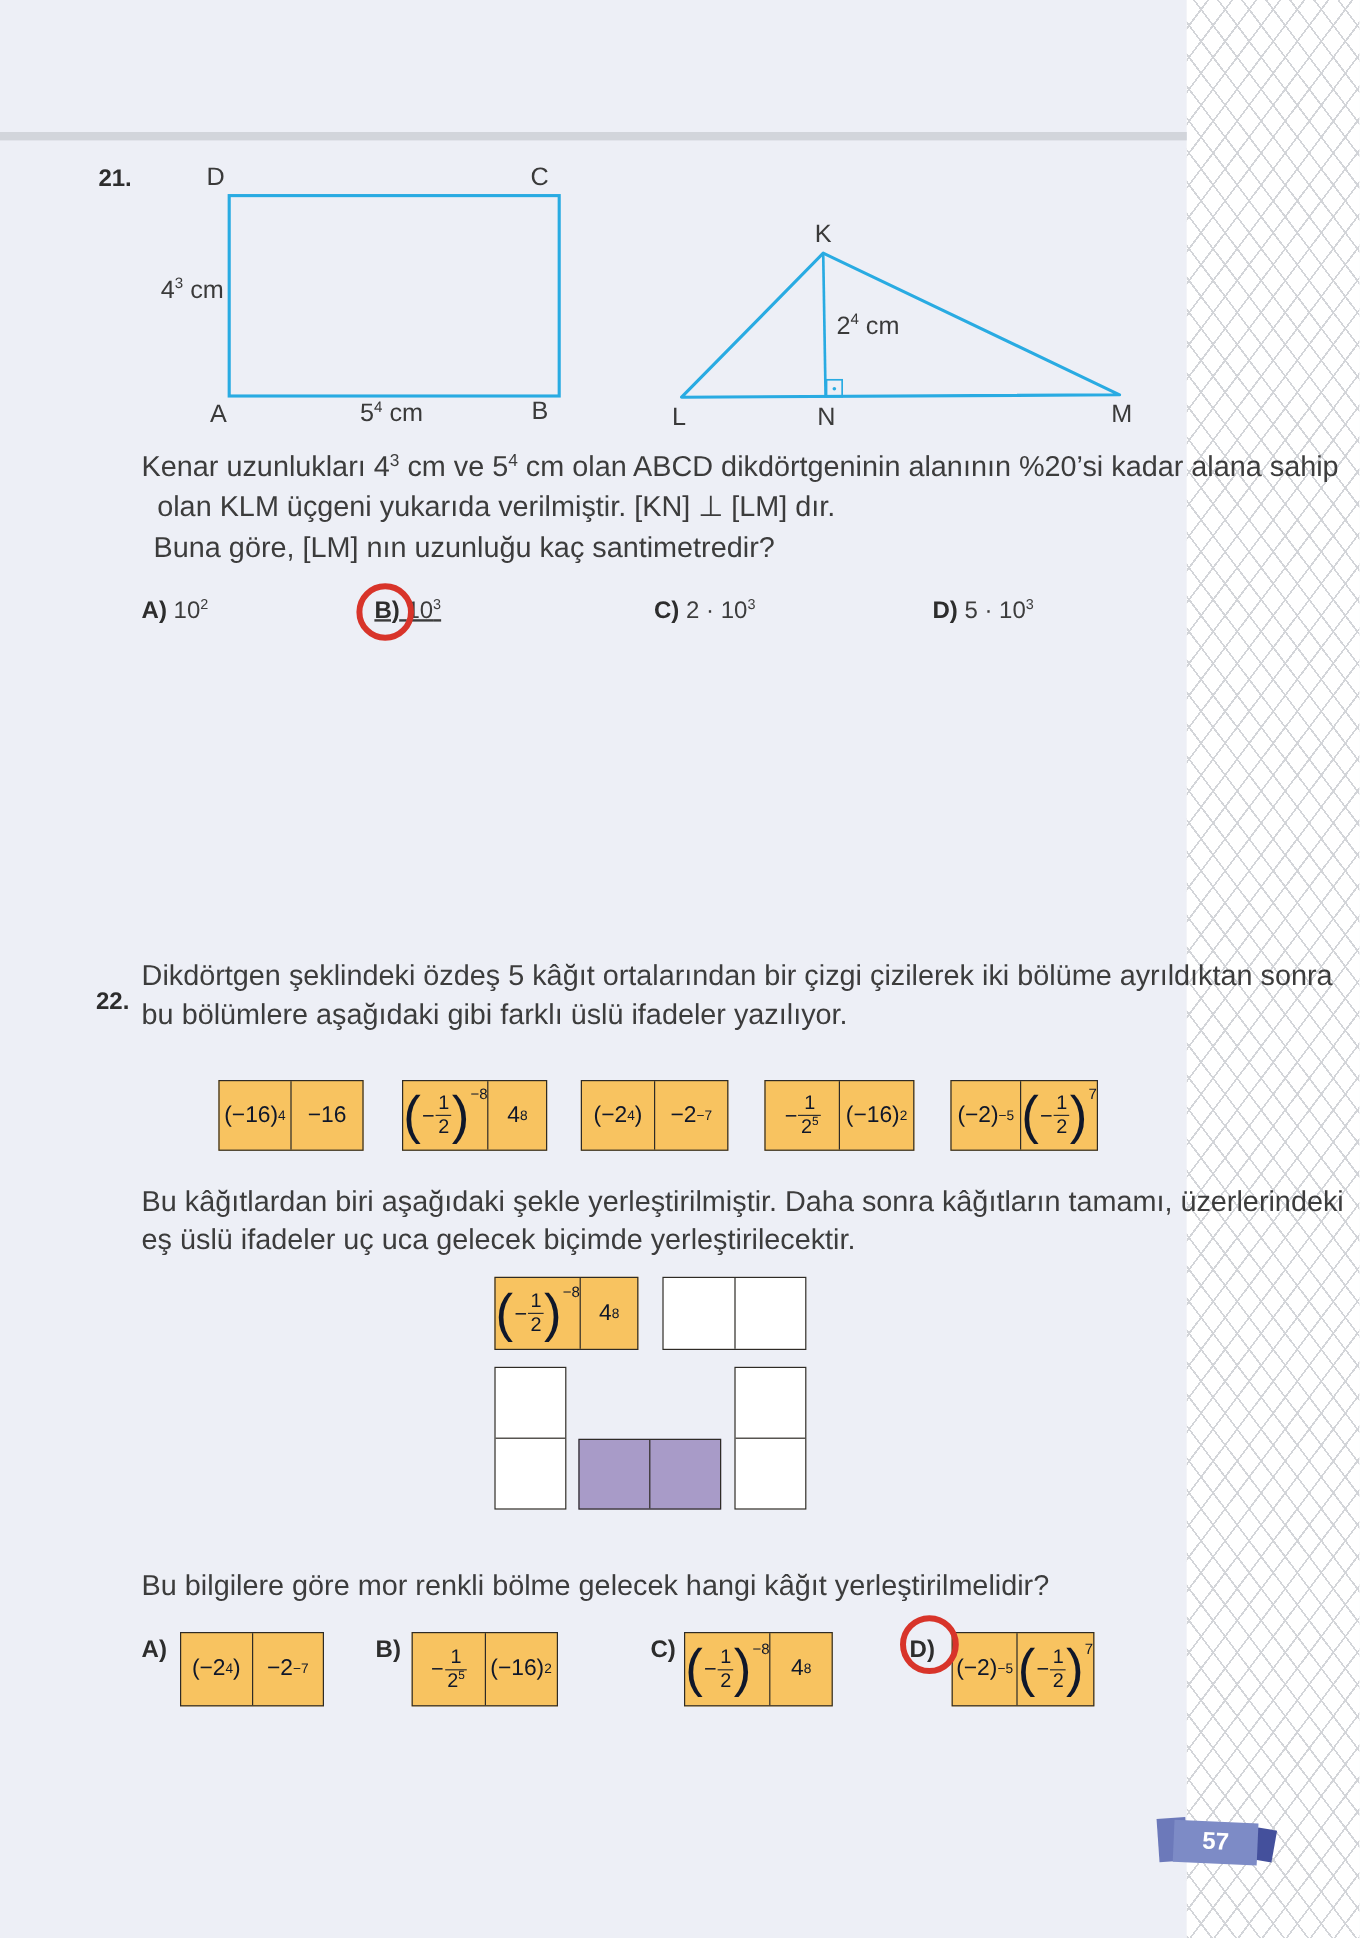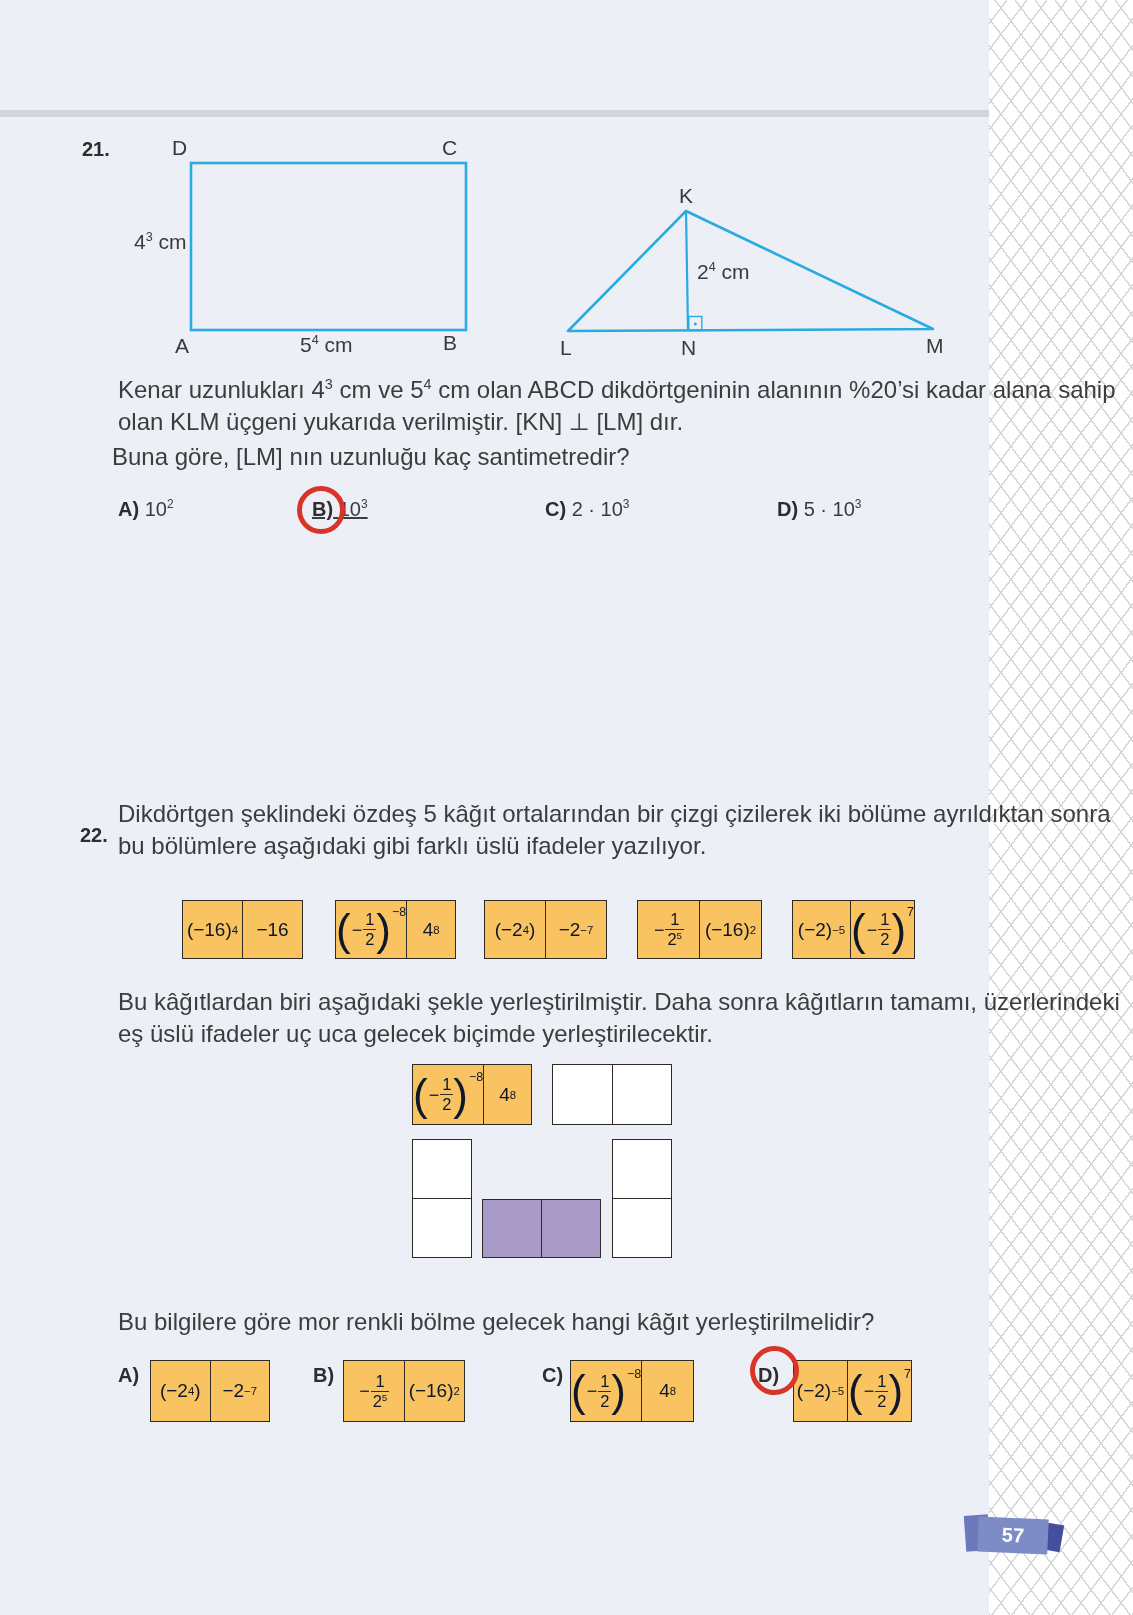--- a/index.html
+++ b/index.html
@@ -60,22 +60,22 @@
   <div class="abs dlab" style="left:443px;top:331px;">B</div>
   <div class="abs dlab" style="left:134px;top:230px;">4<sup>3</sup> cm</div>
   <div class="abs dlab" style="left:300px;top:333px;">5<sup>4</sup> cm</div>
   <div class="abs dlab" style="left:679px;top:184px;">K</div>
   <div class="abs dlab" style="left:560px;top:336px;">L</div>
   <div class="abs dlab" style="left:681px;top:336px;">N</div>
   <div class="abs dlab" style="left:926px;top:334px;">M</div>
   <div class="abs dlab" style="left:697px;top:260px;">2<sup>4</sup> cm</div>
 
   <div class="abs bline" style="left:118px;top:376px;">Kenar uzunlukları 4<sup>3</sup> cm ve 5<sup>4</sup> cm olan ABCD dikdörtgeninin alanının %20’si kadar alana sahip</div>
-  <div class="abs bline" style="left:118px;top:408px;">olan KLM üçgeni yukarıda verilmiştir. [KN] ⊥ [LM] dır.</div>
-  <div class="abs bline" style="left:112px;top:443px;">Buna göre, [LM]  nın uzunluğu kaç santimetredir?</div>
+  <div class="abs bline" style="left:131px;top:408px;">olan KLM üçgeni yukarıda verilmiştir. [KN] ⊥ [LM] dır.</div>
+  <div class="abs bline" style="left:128px;top:443px;">Buna göre, [LM]  nın uzunluğu kaç santimetredir?</div>
 
   <div class="opt" style="left:118px;top:498px;">
     <b>A)</b>
     <span>10<sup>2</sup></span>
   </div>
   <div class="opt" style="left:312px;top:498px;text-decoration:underline;">
     <b>B)</b>
     <span>10<sup>3</sup></span>
   </div>
   <div class="opt" style="left:545px;top:498px;">

